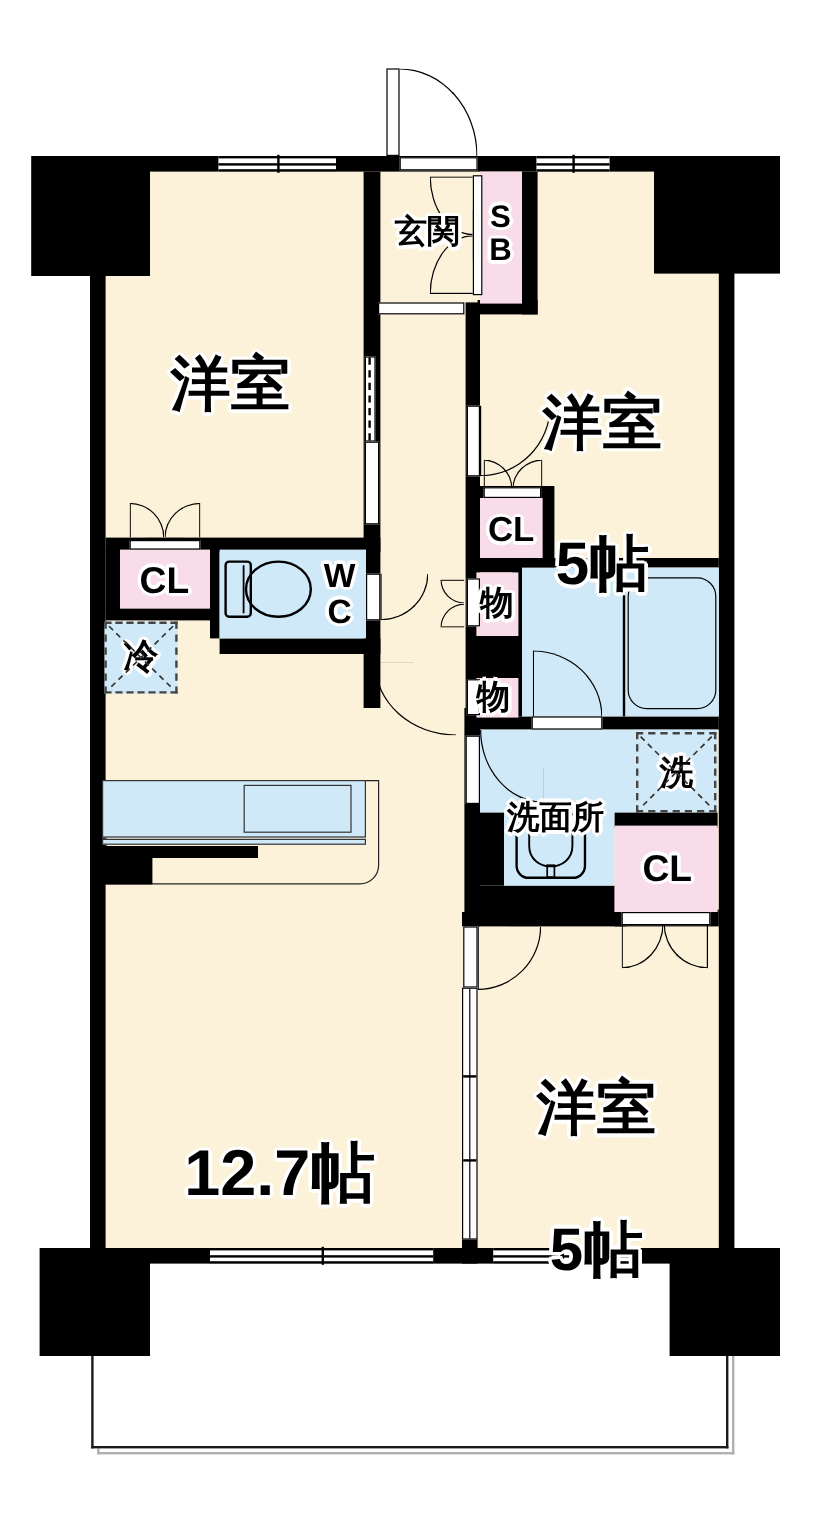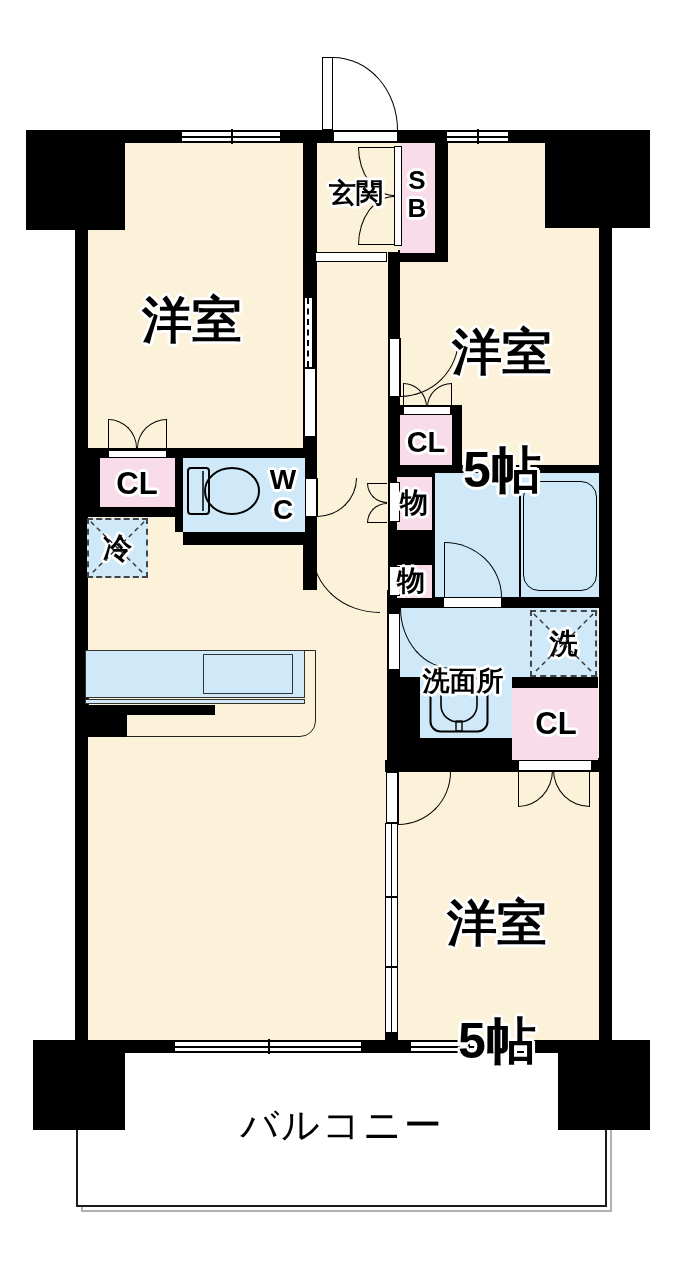--- a/index.html
+++ b/index.html
@@ -210,21 +210,21 @@
   <div class="lbl" style="left:87px;top:466px;width:100px;font-size:31px;">CL</div>
   <div class="lbl stack" style="left:268px;top:465px;width:30px;font-size:28px;">WC</div>
   <div class="lbl" style="left:376px;top:425px;width:100px;font-size:29px;">CL</div>
   <div class="lbl" style="left:384px;top:486px;width:60px;font-size:28px;">物</div>
   <div class="lbl" style="left:381px;top:564px;width:60px;font-size:28px;">物</div>
   <div class="lbl" style="left:383px;top:630px;width:160px;font-size:27px;margin-top:36px;">洗面所</div>
   <div class="lbl" style="left:506px;top:706px;width:100px;font-size:31px;">CL</div>
 
   <div class="lbl" style="left:113px;top:767px;width:240px;font-size:54px;line-height:1.12;">
     <br>
+    <span>12.7帖</span>
   </div>
   <div class="lbl" style="left:397px;top:835px;width:200px;font-size:50px;">
     <span>洋室</span><br>
     <span>5帖</span>
   </div>
 
-  <div class="lbl" style="left:212px;top:1103px;width:260px;font-size:38px;font-weight:normal;letter-spacing:2px;text-shadow:none;">バルコニー</div>
 
 </div>
 
 </body></html>

